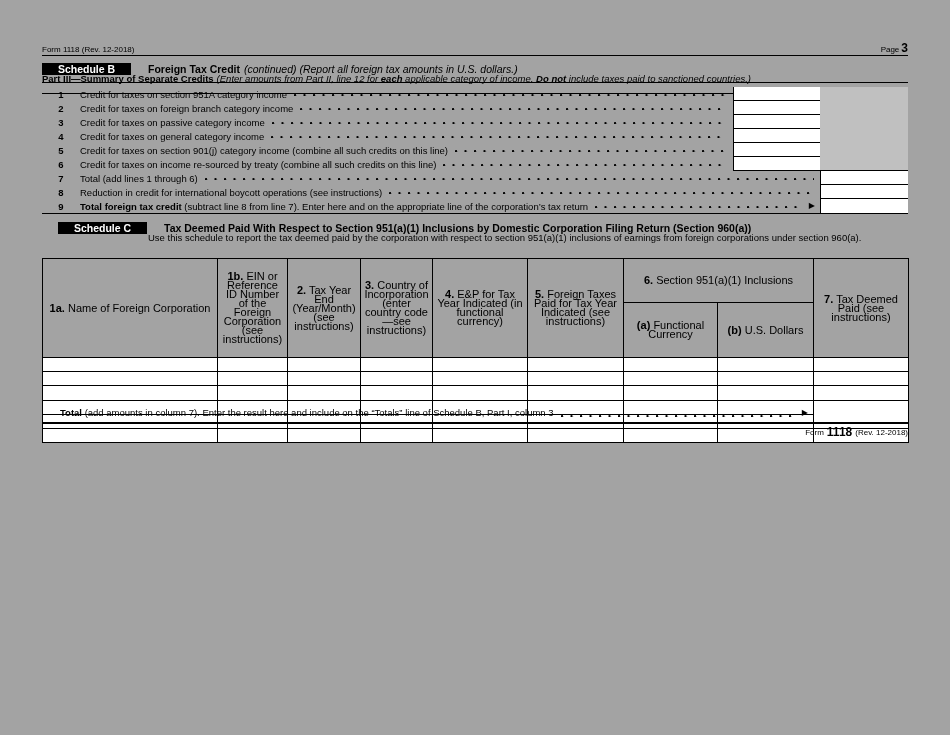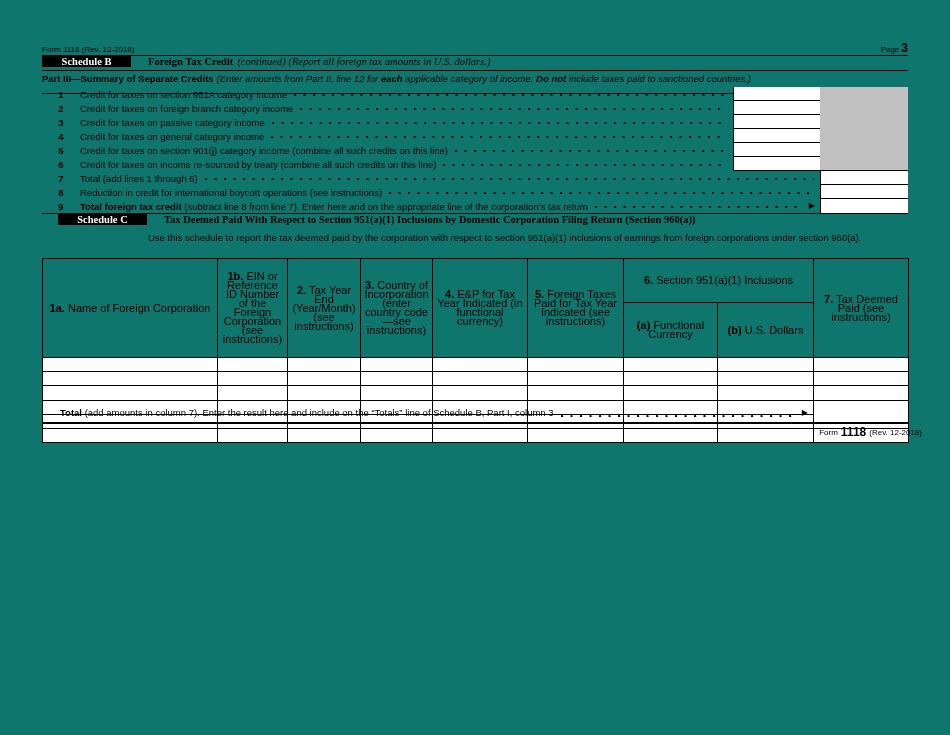--- a/index.html
+++ b/index.html
@@ -1,33 +1,33 @@
 <!DOCTYPE html>
 <html><head>
 <meta charset="utf-8">
 <style>
   * { box-sizing: border-box; margin: 0; padding: 0; }
   html,body { background:#ffffff; }
   .page {
     position: relative; width: 950px; height: 735px;
-    background: #0f766e; color: #000;
+    background: #a3a3a3; color: #000;
     font-family: "Liberation Sans", sans-serif;
     overflow: hidden;
   }
   .abs { position: absolute; }
 
   
   .top-line { top: 40px; left: 42px; width: 866px; height: 14px;
     display: flex; justify-content: space-between; align-items: flex-end; font-size: 8px; }
   .page-num-wrap { display: flex; align-items: flex-end; gap: 2px; margin-top: 45px; }
   .page-num { font-size: 12px; font-weight: bold; line-height: 11px; }
 
   
-  .sched-row { left: 42px; width: 866px; height: 16px;
-    border-top: 1px solid #000; display: flex; align-items: flex-start; font-family: Liberation Serif, serif; }
+  .sched-row { left: 42px; width: 866px; height: 28px;
+    border-top: 1px solid #000; display: flex; align-items: center; }
   .sched-bar { width: 89px; flex: none; background: #000; color: #fff;
     font-weight: bold; font-size: 10.5px; display: flex; align-items: center; justify-content: center; }
   .sched-title { display: flex; align-items: center; padding-left: 17px; font-size: 10.5px; white-space: nowrap; }
   .sched-title .t-bold { font-weight: bold; }
   .sched-title .t-italic { font-style: italic; margin-left: 4px; }
   #sched-b-row { top: 55px; border-bottom: 1px solid #000; }
   #sched-c-row { top: 213px; }
 
   
   .part3-row { top: 72px; left: 42px; width: 866px; height: 22px;
@@ -70,21 +70,21 @@
 
   
   .total-row { top: 403px; left: 42px; width: 866px; height: 21px;
     display: flex; align-items: center; font-size: 9.5px;
     border-bottom: 2px solid #000; }
   .total-row .tlbl { white-space: nowrap; padding-left: 2px; }
   .total-row .tlbl b { font-weight: bold; margin-left: 16px; }
   .total-box { width: 95px; flex: none; align-self: stretch; border-left: 1px solid #000; background: #fff; }
 
   
-  .footer { top: 427px; right: 28px; display: flex; align-items: flex-end; gap: 3px; font-size: 8px; }
+  .footer { top: 427px; right: 42px; display: flex; align-items: flex-end; gap: 3px; font-size: 8px; }
   .footer .f-num { font-size: 12px; font-weight: bold; line-height: 10px; }
 </style>
 </head>
 <body>
 
 <div class="page">
 
   <div class="abs top-line">
     <span>Form 1118 (Rev. 12-2018)</span>
     <span class="page-num-wrap">

